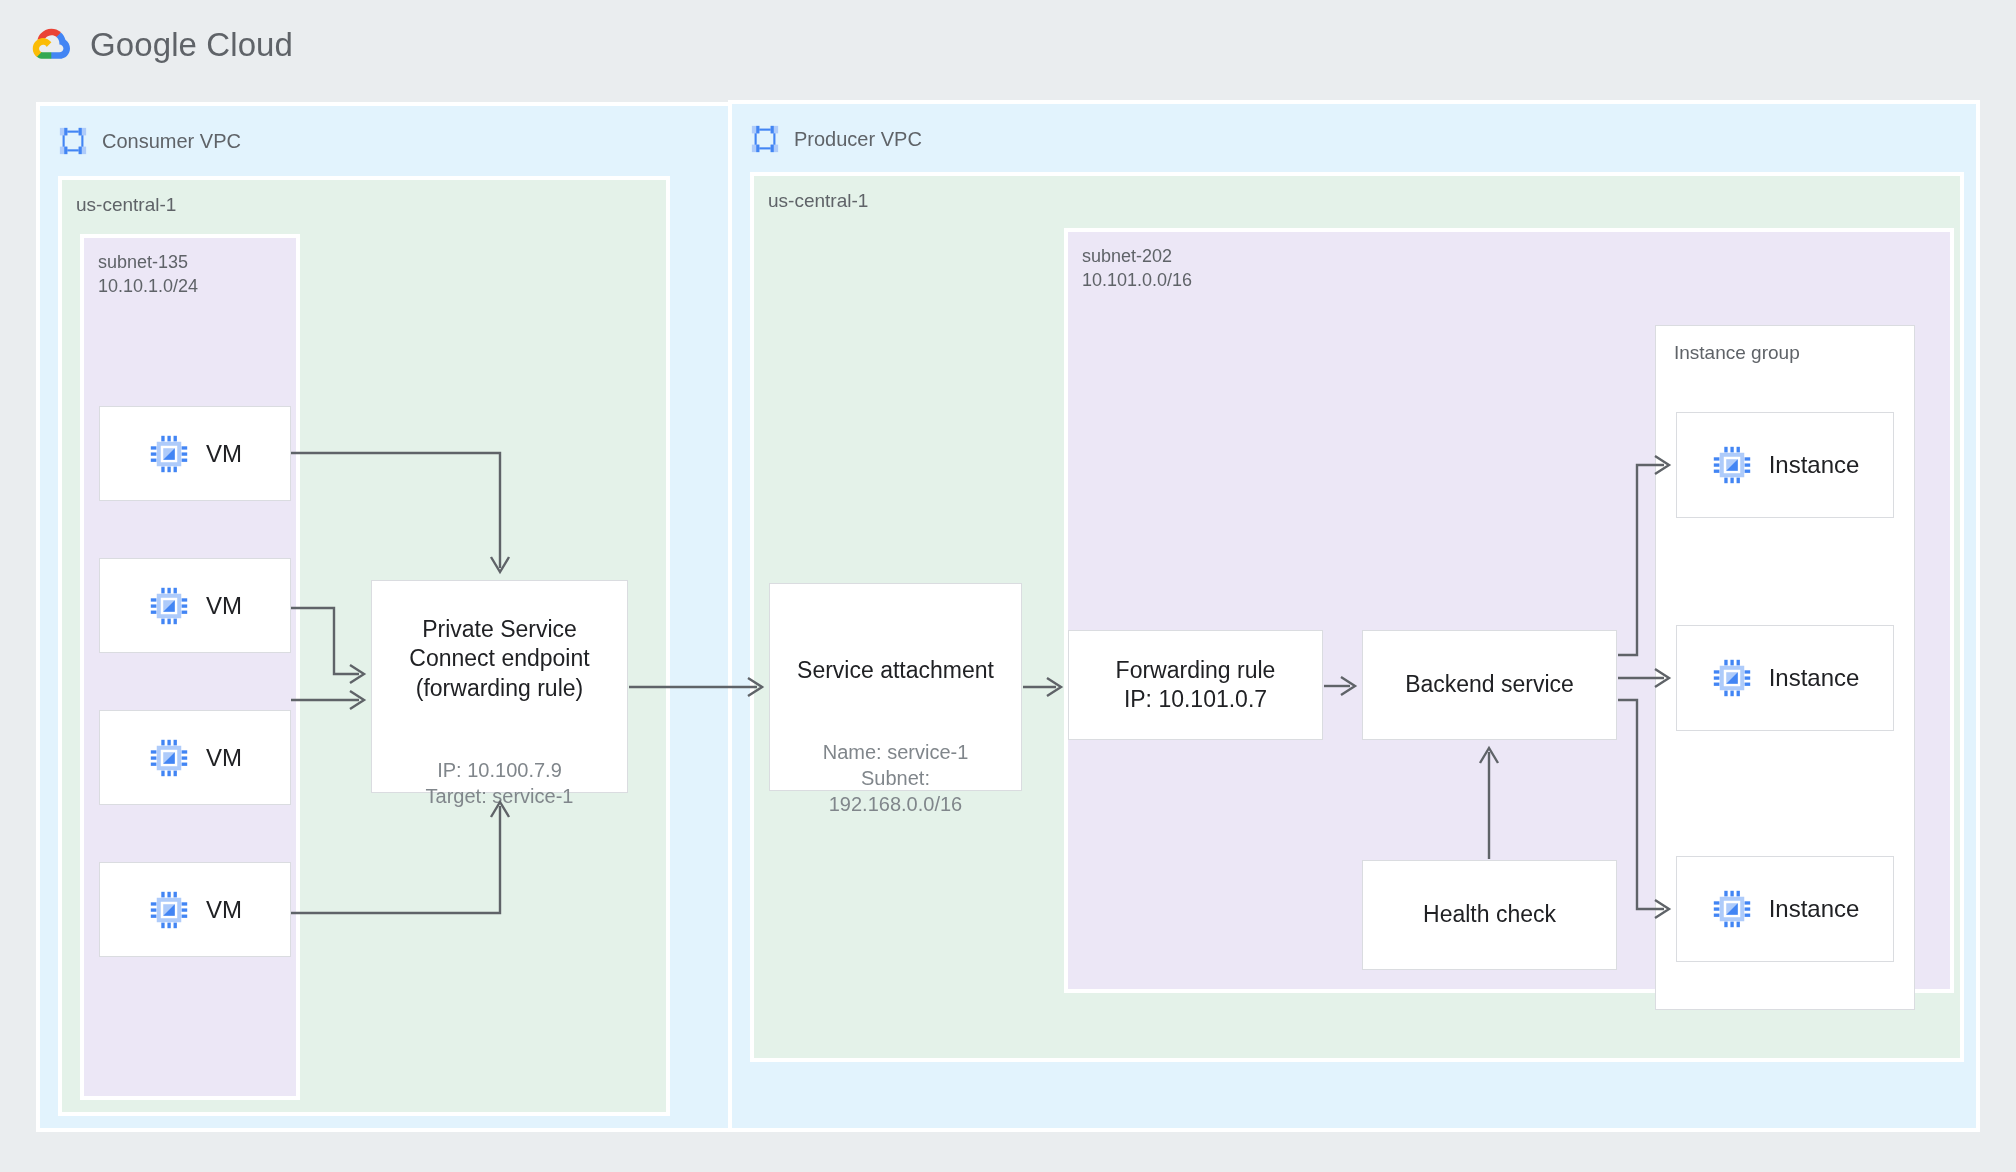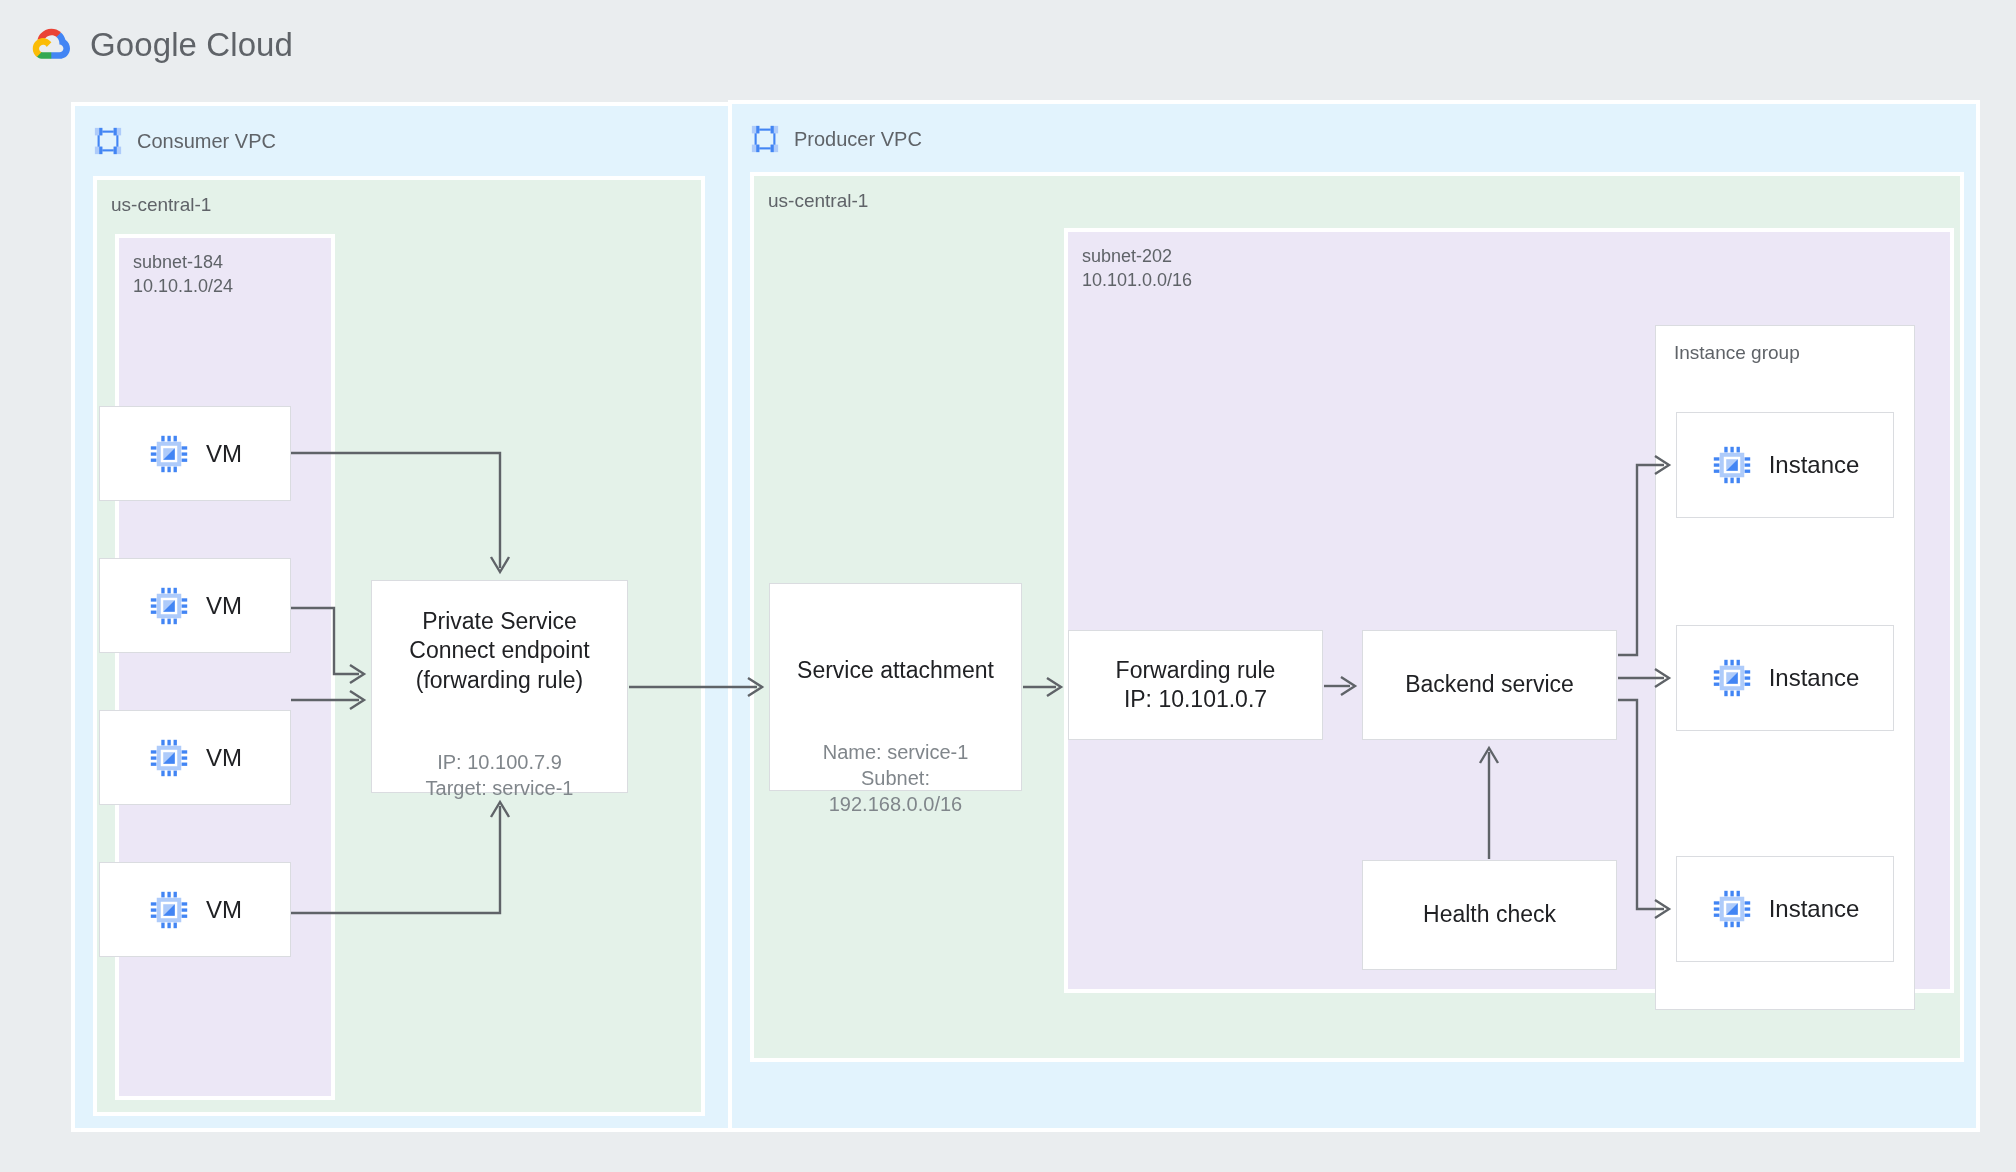--- a/index.html
+++ b/index.html
@@ -106,21 +106,21 @@
       <svg class="logo" viewBox="0 0 48 44" xmlns="http://www.w3.org/2000/svg">
         <path d="M30.6 13.3l3.4-3.4.2-1.4C28.1 3.1 18.5 3.7 13 10.2c-1.5 1.8-2.6 4.1-3.2 6.3l1.2-.2 6.8-1.1.5-.5c3-3.3 8.1-3.8 11.6-1z" fill="#ea4335"></path>
         <path d="M39.1 16.4c-.8-2.9-2.4-5.5-4.7-7.5l-4.8 4.8c2.1 1.7 3.3 4.2 3.2 6.9v.8c2.3 0 4.2 1.9 4.2 4.2s-1.9 4.1-4.2 4.1h-8.5l-.8.9v5.1l.8.8h8.5c6.1 0 11.1-4.8 11.1-10.9 0-3.7-1.8-7.1-4.8-9.2z" fill="#4285f4"></path>
         <path d="M15.8 36.5h8.5V29.7h-8.5c-.6 0-1.2-.1-1.7-.4l-1.2.4-3.4 3.4-.3 1.1c1.9 1.5 4.2 2.3 6.6 2.3z" fill="#34a853"></path>
         <path d="M15.8 14.6C9.7 14.7 4.8 19.7 4.9 25.8c0 3.4 1.6 6.6 4.2 8.7l4.9-4.9c-2.1-.9-3.1-3.4-2.1-5.5.9-2.1 3.4-3.1 5.5-2.1 1 .4 1.7 1.2 2.1 2.1l4.9-4.9c-2.1-2.7-5.3-4.3-8.6-4.6z" fill="#fbbc05"></path>
       </svg>
     </span>
     <span class="wordmark">Google Cloud</span>
   </div>
 
-  <div class="vpc" style="left:36px; top:102px; width:772px; height:1030px;margin-left:35px;">
+  <div class="vpc" style="left:36px; top:102px; width:772px; height:1030px;">
     <div class="vpc-head">
       <span class="vpc-icon">
         <svg class="vpc-icon" viewBox="0 0 24 24" xmlns="http://www.w3.org/2000/svg">
           <rect x="4.5" y="4.5" width="15" height="15" fill="none" stroke="#4285f4" stroke-width="1.7"></rect>
           <rect x="1.5" y="1.5" width="6" height="6" fill="#aecbfa"></rect>
           <rect x="16.5" y="1.5" width="6" height="6" fill="#aecbfa"></rect>
           <rect x="1.5" y="16.5" width="6" height="6" fill="#aecbfa"></rect>
           <rect x="16.5" y="16.5" width="6" height="6" fill="#aecbfa"></rect>
           <rect x="5" y="1.5" width="2.5" height="6" fill="#4285f4"></rect>
           <rect x="16.5" y="1.5" width="2.5" height="6" fill="#4285f4"></rect>
@@ -128,21 +128,21 @@
           <rect x="16.5" y="16.5" width="2.5" height="6" fill="#4285f4"></rect>
         </svg>
       </span>
       <span class="vpc-title">Consumer VPC</span>
     </div>
 
     <div class="region" style="left:18px; top:70px; width:612px; height:940px;">
       <span class="region-label">us-central-1</span>
 
       <div class="subnet" style="left:18px; top:54px; width:220px; height:866px;">
-        <span class="subnet-label">subnet-184
+        <span class="subnet-label">subnet-135
 10.10.1.0/24</span>
       </div>
 
     </div>
   </div>
 
   <div class="card" style="left:99px; top:406px; width:192px; height:95px;">
     <div class="vmrow">
       <span class="chip">
         <svg class="chip" viewBox="0 0 24 24" xmlns="http://www.w3.org/2000/svg">
@@ -239,21 +239,21 @@
           <rect x="1.6" y="14.6" width="3.2" height="1.9" fill="#4285f4"></rect>
           <rect x="19.2" y="7.6" width="3.2" height="1.9" fill="#4285f4"></rect>
           <rect x="19.2" y="11.1" width="3.2" height="1.9" fill="#4285f4"></rect>
           <rect x="19.2" y="14.6" width="3.2" height="1.9" fill="#4285f4"></rect>
         </svg>
       </span>
       <span class="label">VM</span>
     </div>
   </div>
 
-  <div class="card" style="left:371px; top:580px; width:257px; height:213px; justify-content:flex-start; padding-top:26px;">
+  <div class="card" style="left:371px; top:580px; width:257px; height:213px; justify-content:flex-start; padding-top:34px;">
     <span class="card-title">Private Service
 Connect endpoint
 (forwarding rule)</span>
     <span class="divider"></span>
     <span class="card-sub">IP: 10.100.7.9
 Target: service-1</span>
   </div>
 
   <div class="vpc" style="left:728px; top:100px; width:1252px; height:1032px;">
     <div class="vpc-head">

